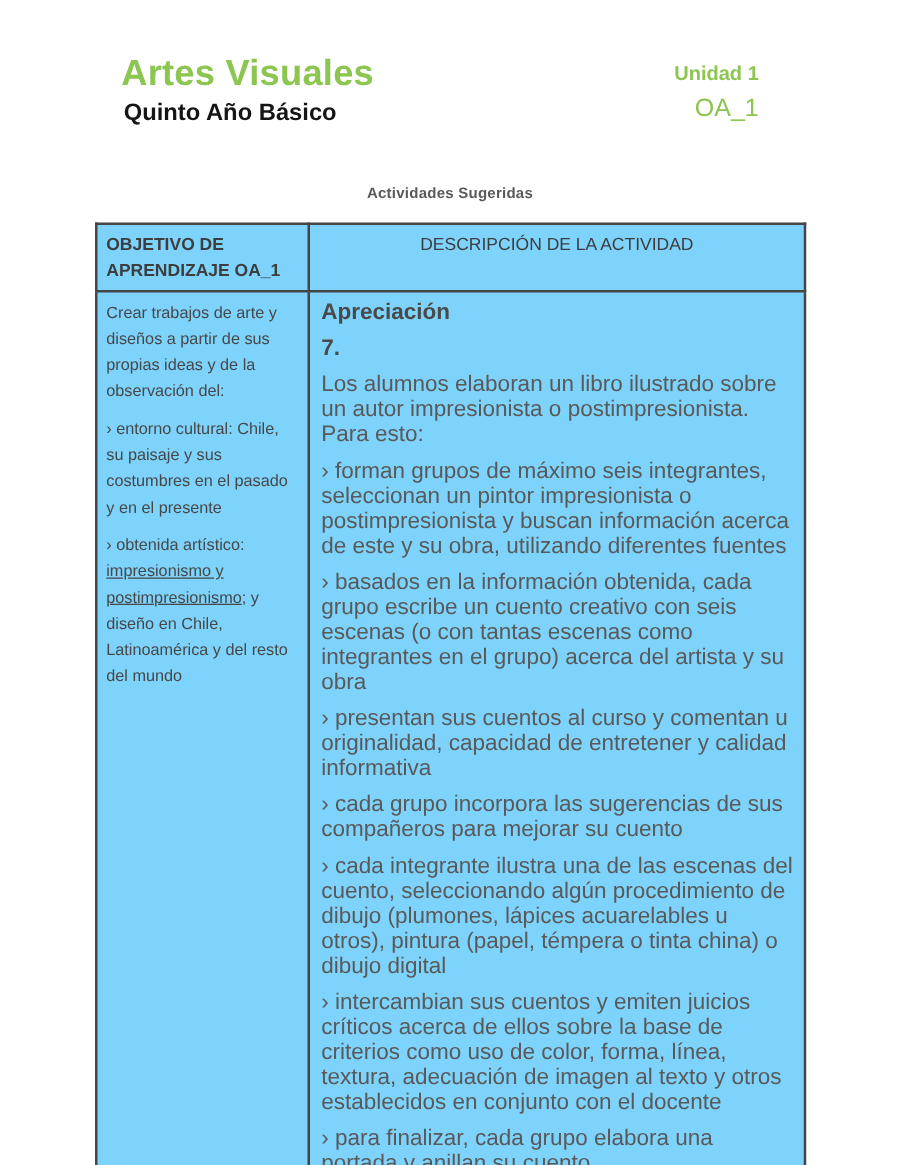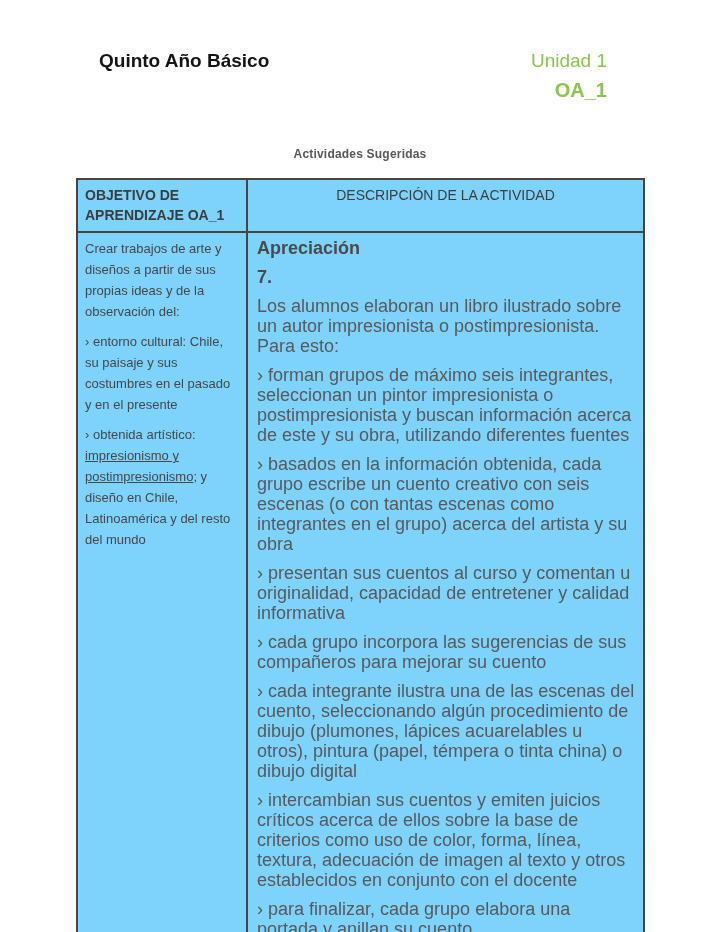--- a/index.html
+++ b/index.html
@@ -20,22 +20,22 @@
     padding:44px 113px 0 97px;
   }
   .course-title{
     font-size:29px;font-weight:bold;color:var(--green);
     margin:0;line-height:1.05;letter-spacing:0.2px;
   }
   .grade-subtitle{
     font-size:19px;font-weight:bold;color:#151515;margin:6px 0 0 2px;
   }
   .header-right{text-align:right;padding-top:7px;}
-  .unit-label{font-size:19px;font-weight:normal;color:var(--green);line-height:1.1;}
-  .oa-label{font-size:20px;font-weight:bold;color:var(--green);margin-top:7px;}
+  .unit-label{font-size:16px;font-weight:bold;color:var(--green);line-height:1.1;}
+  .oa-label{font-size:20px;font-weight:normal;color:var(--green);margin-top:7px;}
   .section-title{
     text-align:center;font-size:12px;font-weight:bold;color:var(--body-gray);
     margin-top:45px;letter-spacing:0.2px;
   }
   table.activity-table{
     border-collapse:collapse;table-layout:fixed;width:569px;
     margin:17px 0 0 76px;
   }
   .activity-table th,.activity-table td{
     border:2px solid var(--border);vertical-align:top;background:#7dd3fc;
@@ -61,20 +61,21 @@
   td.description-cell p{margin:0 0 9px;}
   .para-bold{font-weight:bold;color:#4a4a4a;}
 </style>
 </head>
 <body>
 
 <div class="page">
 
   <div class="doc-header">
     <div class="header-left">
+      <h1 class="course-title">Artes Visuales</h1>
       <div class="grade-subtitle">Quinto Año Básico</div>
     </div>
     <div class="header-right">
       <div class="unit-label">Unidad 1</div>
       <div class="oa-label">OA_1</div>
     </div>
   </div>
 
   <div class="section-title">Actividades Sugeridas</div>
 

